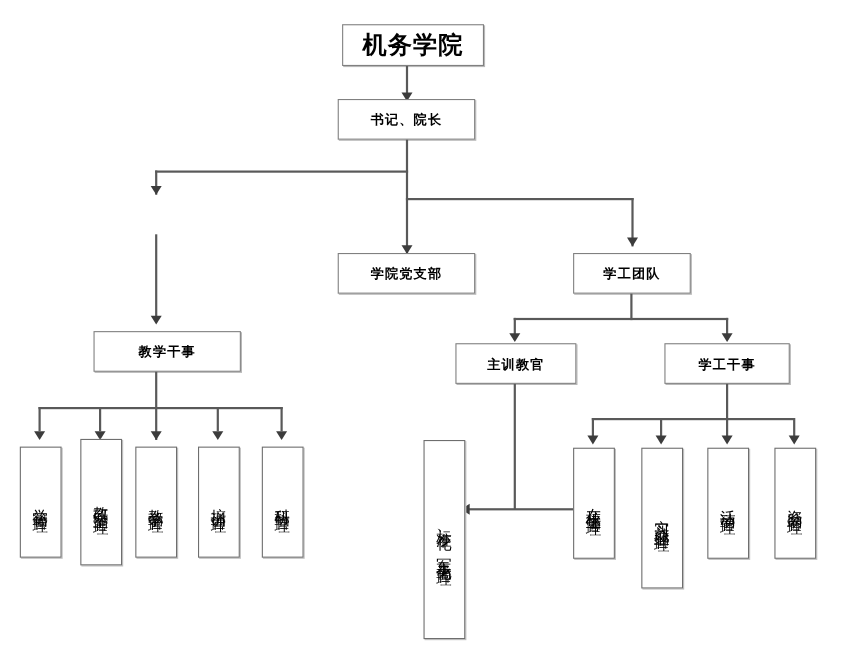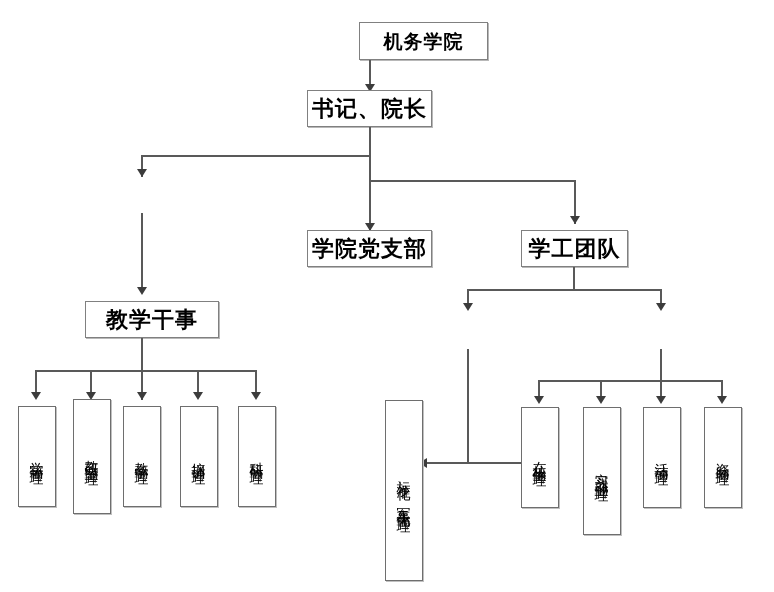--- a/index.html
+++ b/index.html
@@ -23,28 +23,27 @@
     box-sizing: border-box;
     background: #ffffff;
     border: 1px solid #808080;
     box-shadow: 1px 1px 0 0 #b8b8b8;
     display: flex;
     align-items: center;
     justify-content: center;
     color: #000000;
   }
   .node.horiz {
-    font-size: 22px;
+    font-size: 12px;
     font-weight: bold;
     letter-spacing: 1px;
     line-height: 1;
   }
   .node.horiz.big {
-    font-size: 19px;
-    margin-left: 48px;
+    font-size: 22px;
   }
   .node.vert {
     writing-mode: vertical-rl;
     text-orientation: upright;
     font-size: 14px;
     font-weight: normal;
     letter-spacing: 3px;
     line-height: 1;
     padding: 4px 0;
     border: 1px solid #6e6e6e;
@@ -130,21 +129,27 @@
   <div class="conn h" style="left:467px; top:289px; width:195px;"></div>
   <div class="conn v" style="left:467px; top:289px; height:20px;"></div>
   <div class="arrow-down" style="left:463px; top:303px;"></div>
   <div class="conn v" style="left:660px; top:289px; height:20px;"></div>
   <div class="arrow-down" style="left:656px; top:303px;"></div>
 
   <div class="node horiz" style="left:85px; top:301px; width:134px; height:37px;">
     <span>教学干事</span>
   </div>
 
-
+  <div class="node horiz" style="left:414px; top:312px; width:110px; height:37px;">
+    <span>主训教官</span>
+  </div>
+
+  <div class="node horiz" style="left:604px; top:312px; width:114px; height:37px;">
+    <span>学工干事</span>
+  </div>
 
   <div class="conn v" style="left:141px; top:338px; height:62px;"></div>
   <div class="arrow-down" style="left:137px; top:392px;"></div>
   <div class="conn h" style="left:35px; top:370px; width:222px;"></div>
 
   <div class="conn v" style="left:35px; top:370px; height:22px;"></div>
   <div class="arrow-down" style="left:31px; top:392px;"></div>
 
   <div class="conn v" style="left:90px; top:370px; height:22px;"></div>
   <div class="arrow-down" style="left:86px; top:392px;"></div>

